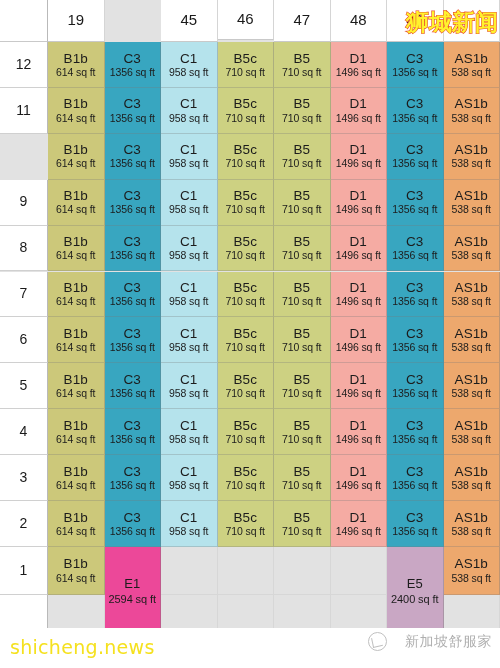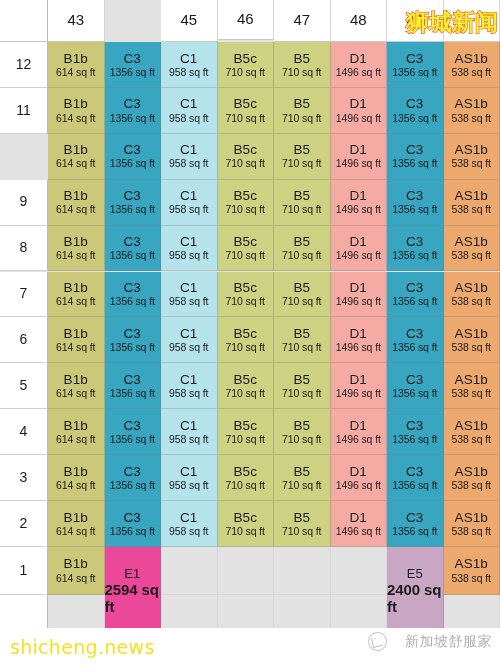--- a/index.html
+++ b/index.html
@@ -77,21 +77,21 @@
     letter-spacing: .1px;
   }
   .unit .u-area {
     font-size: 10.5px;
     color: #1c1c1c;
     margin-top: 1px;
     letter-spacing: -.1px;
   }
 
   .unit.big .u-name { font-size: 13px; }
-  .unit.big .u-area { font-size: 15px; font-weight: bold; }
+  .unit.big .u-area { font-size: 11px; }
 
   .blank {
     background: #e2e2e2;
     border-right: 1px solid #d7d7d7;
     border-bottom: 1px solid #d7d7d7;
   }
   .blank-white {
     background: #ffffff;
     border-right: 1px solid #b9b9b9;
     border-bottom: 1px solid #d0d0d0;
@@ -161,21 +161,21 @@
     letter-spacing: .5px;
   }
 </style>
 </head>
 <body>
 
 <div id="stack-plan">
 
   <div class="grid">
       <div class="cell corner-head" style="left: 0px; top: 0px; width: 48px; height: 42px;"></div>
-      <div class="cell colhead" style="left: 48px; top: 0px; width: 56.5px; height: 42px;">43</div>
+      <div class="cell colhead" style="left: 48px; top: 0px; width: 56.5px; height: 42px;">19</div>
       <div class="cell colhead" style="left: 161px; top: 0px; width: 56.5px; height: 42px;">45</div>
       <div class="cell colhead" style="left: 217.5px; top: 0px; width: 56.5px; height: 40px;">46</div>
       <div class="cell colhead" style="left: 274px; top: 0px; width: 56.5px; height: 42px;">47</div>
       <div class="cell colhead" style="left: 330.5px; top: 0px; width: 56.5px; height: 42px;">48</div>
       <div class="cell colhead" style="left: 387px; top: 0px; width: 56.5px; height: 42px; text-align: right;">49</div>
       <div class="cell colhead" style="left: 443.5px; top: 0px; width: 56.5px; height: 42px;"></div>
       <div class="cell rowhead" style="left: 0px; top: 42px; width: 48px; height: 45.9px;">12</div>
       <div class="cell unit" style="left: 48px; top: 42px; width: 56.5px; height: 45.9px; background: rgb(204, 200, 122);">
         <div class="u-name">B1b</div>
         <div class="u-area">614 sq ft</div>

